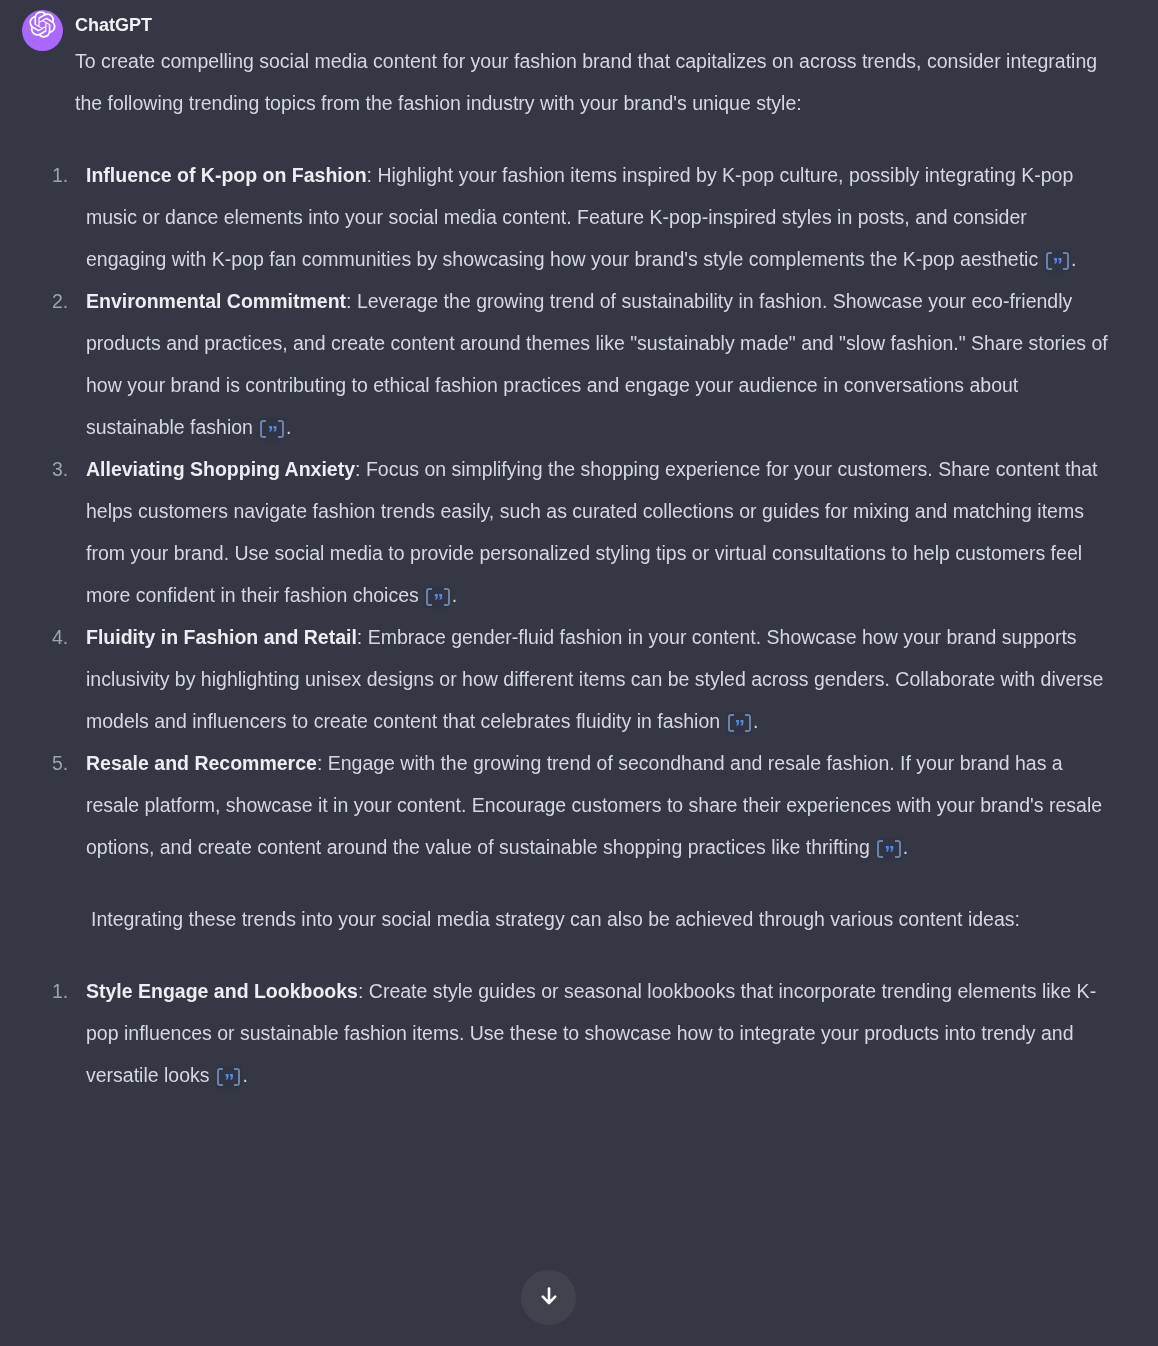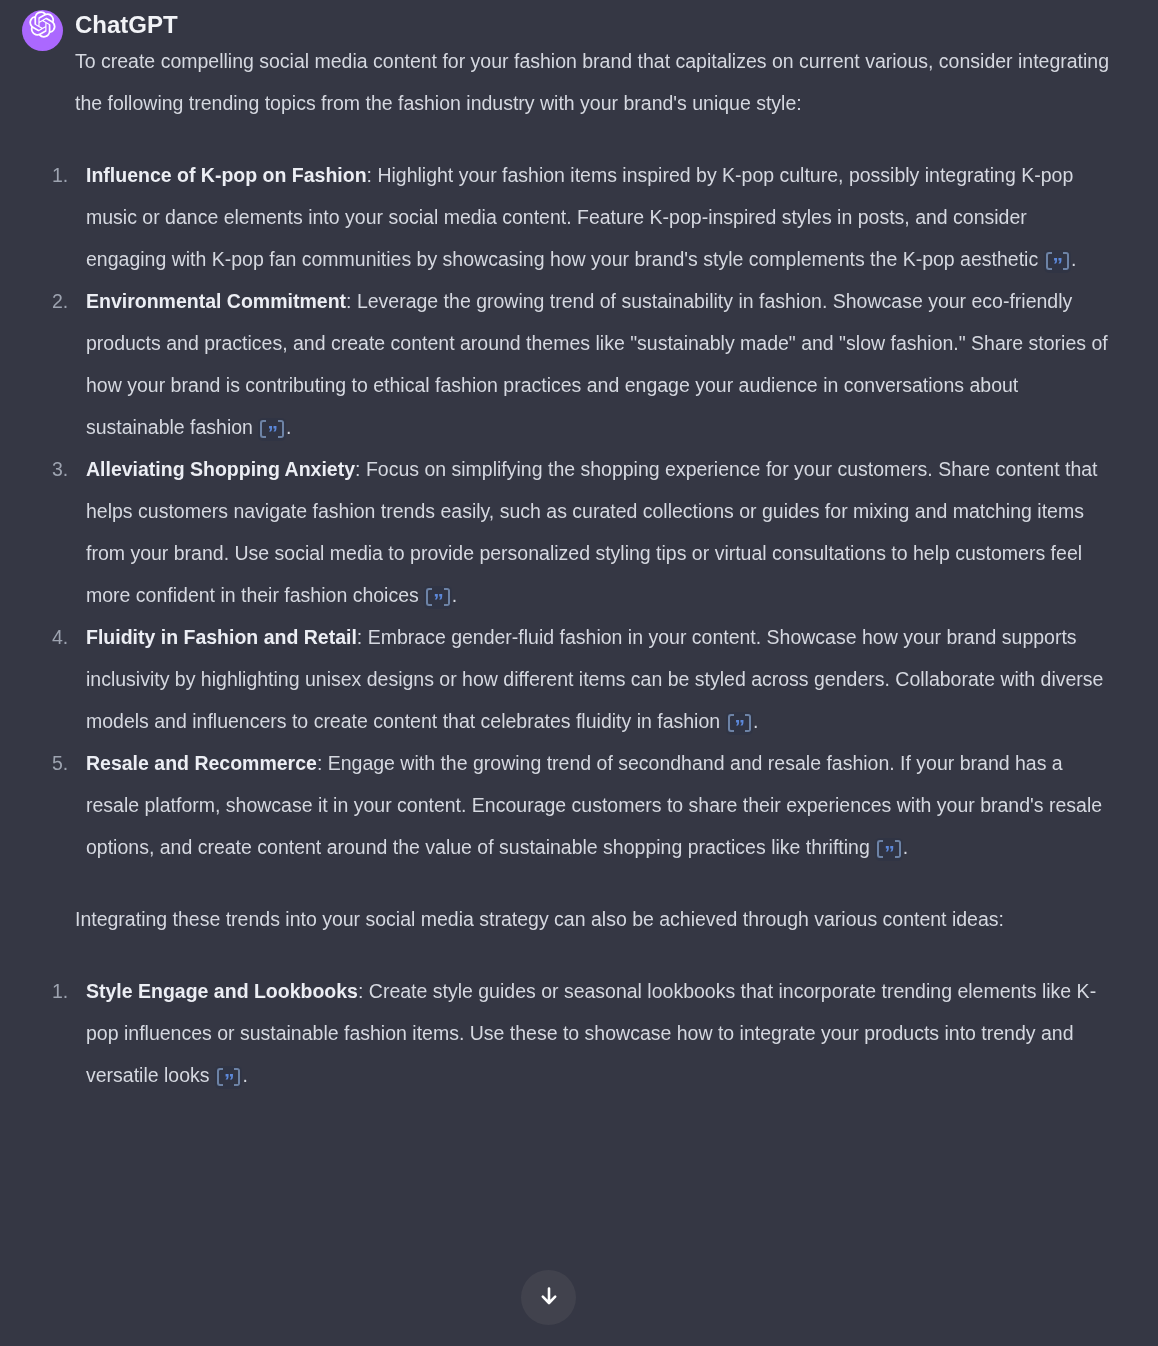--- a/index.html
+++ b/index.html
@@ -17,25 +17,25 @@
     line-height: 42px;
   }
   .avatar {
     position: absolute; left: 22px; top: 10px;
     width: 41px; height: 41px; border-radius: 50%;
     background: #ab68ff;
     display: flex; align-items: center; justify-content: center;
   }
   .avatar svg { width: 27px; height: 27px; }
   .sender {
-    font-size: 24px; font-weight: bold; color: #f2f3f7;
+    font-size: 18px; font-weight: bold; color: #f2f3f7;
     line-height: 30px;
   }
   .para { margin: 0 0 30px 0; }
-  .mid-para { margin: 0 0 30px 0; }
+  .mid-para { margin: 0 0 30px 16px; }
   ol.num-list {
     list-style: none;
     margin: 0 0 30px 0;
     padding: 0 0 0 11px;
   }
   ol.num-list.last { margin-bottom: 0; }
   ol.num-list li { position: relative; }
   .li-num {
     position: absolute; left: -34px; top: 0;
     color: #9da3b0;
@@ -76,21 +76,21 @@
   <div class="avatar">
     <span>
       <svg viewBox="0 0 41 41" fill="#ffffff" xmlns="http://www.w3.org/2000/svg">
           <path d="M37.532 16.87a9.963 9.963 0 0 0-.856-8.184 10.078 10.078 0 0 0-10.855-4.835A9.964 9.964 0 0 0 18.306.5a10.079 10.079 0 0 0-9.614 6.977 9.967 9.967 0 0 0-6.664 4.834 10.08 10.08 0 0 0 1.24 11.817 9.965 9.965 0 0 0 .856 8.185 10.079 10.079 0 0 0 10.855 4.835 9.965 9.965 0 0 0 7.516 3.35 10.078 10.078 0 0 0 9.617-6.981 9.967 9.967 0 0 0 6.663-4.834 10.079 10.079 0 0 0-1.243-11.813ZM22.498 37.886a7.474 7.474 0 0 1-4.799-1.735c.061-.033.168-.091.237-.134l7.964-4.6a1.294 1.294 0 0 0 .655-1.134V19.054l3.366 1.944a.12.12 0 0 1 .066.092v9.299a7.505 7.505 0 0 1-7.49 7.496ZM6.392 31.006a7.471 7.471 0 0 1-.894-5.023c.06.036.162.099.237.141l7.964 4.6a1.297 1.297 0 0 0 1.308 0l9.724-5.614v3.888a.12.12 0 0 1-.048.103l-8.051 4.649a7.504 7.504 0 0 1-10.24-2.744ZM4.297 13.62A7.469 7.469 0 0 1 8.2 10.333c0 .068-.004.19-.004.274v9.201a1.294 1.294 0 0 0 .654 1.132l9.723 5.614-3.366 1.944a.12.12 0 0 1-.114.01L7.04 23.856a7.504 7.504 0 0 1-2.743-10.237Zm27.658 6.437-9.724-5.615 3.367-1.943a.121.121 0 0 1 .113-.01l8.052 4.648a7.498 7.498 0 0 1-1.158 13.528v-9.476a1.293 1.293 0 0 0-.65-1.132Zm3.35-5.043c-.059-.037-.162-.099-.236-.141l-7.965-4.6a1.298 1.298 0 0 0-1.308 0l-9.723 5.614v-3.888a.12.12 0 0 1 .048-.103l8.05-4.645a7.497 7.497 0 0 1 11.135 7.763Zm-21.063 6.929-3.367-1.944a.12.12 0 0 1-.065-.092v-9.299a7.497 7.497 0 0 1 12.293-5.756 6.94 6.94 0 0 0-.236.134l-7.965 4.6a1.294 1.294 0 0 0-.654 1.132l-.006 11.225Zm1.829-3.943 4.33-2.501 4.332 2.5v5l-4.331 2.5-4.331-2.5Z"></path>
         </svg>
     </span>
   </div>
 
   <div class="sender">ChatGPT</div>
 
-  <p class="para">To create compelling social media content for your fashion brand that capitalizes on current various, consider integrating the following trending topics from the fashion industry with your brand's unique style:</p>
+  <p class="para">To create compelling social media content for your fashion brand that capitalizes on across trends, consider integrating the following trending topics from the fashion industry with your brand's unique style:</p>
 
   <ol class="num-list">
     <li>
       <span class="li-num">1.</span><span class="li-title">Influence of K-pop on Fashion</span><span>: Highlight your fashion items inspired by K-pop culture, possibly integrating K-pop music or dance elements into your social media content. Feature K-pop-inspired styles in posts, and consider engaging with K-pop fan communities by showcasing how your brand's style complements the K-pop aesthetic </span><span class="cite">
           <span class="cb cb-l"></span>
           <span class="cq">”</span>
           <span class="cb cb-r"></span>
         </span><span>.</span>
     </li>
     <li>

